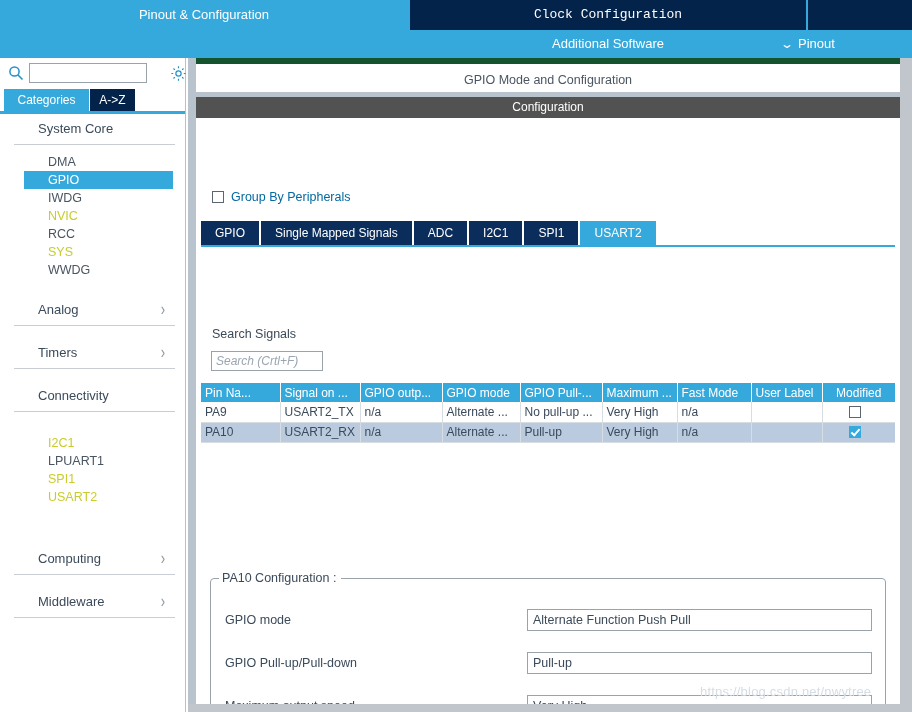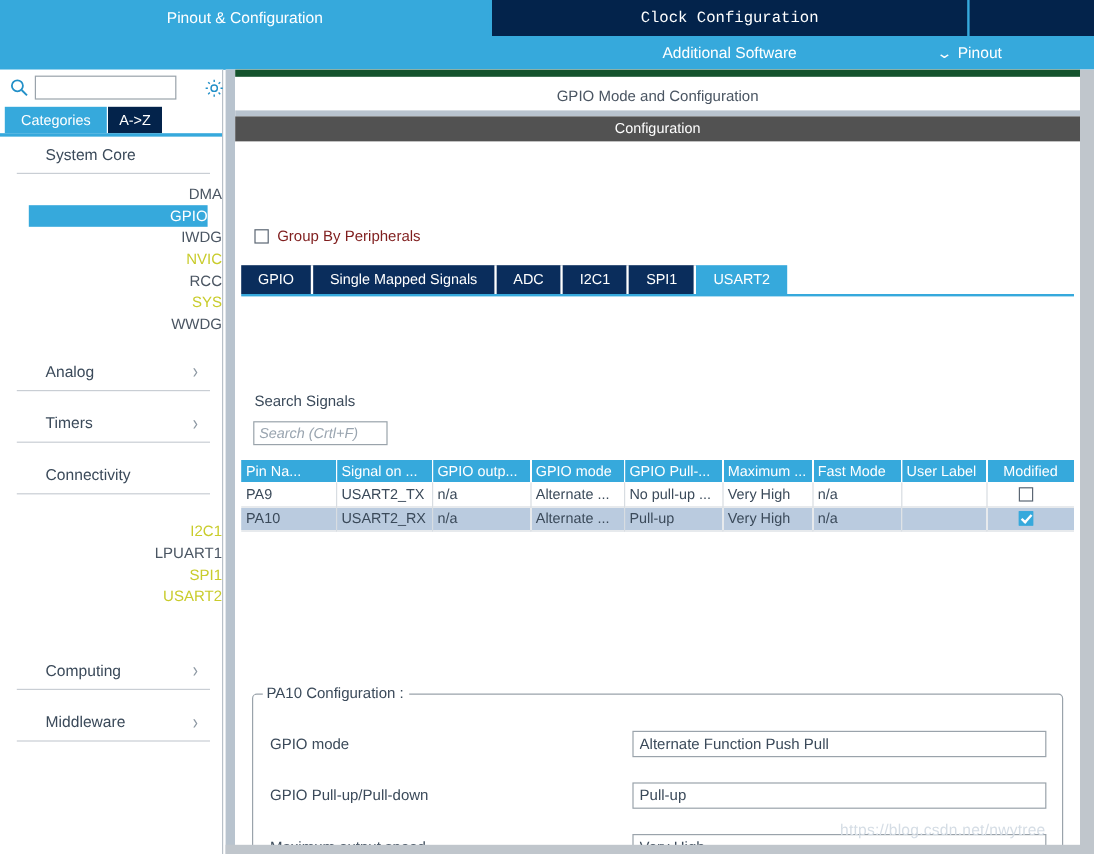--- a/index.html
+++ b/index.html
@@ -155,21 +155,21 @@
     margin: 0 10px 0 14px;
   }
   .grp-header .chev-right {
     position: absolute;
     right: 10px; top: 0;
     line-height: 30px;
     color: #8d98a3;
     font-size: 13px;
     transform: scaleY(1.35);
   }
-  .grp-items { padding: 8px 0 4px 0; text-align: right; }
+  .grp-items { padding: 8px 0 4px 0; }
   .sb-item {
     height: 18px;
     line-height: 18px;
     padding-left: 48px;
     font-size: 12.5px;
     color: #4a5562;
   }
   .sb-item.yellow { color: #c9cc2c; }
   .sb-item.sel {
     background: #36a9dc;
@@ -265,21 +265,21 @@
   }
   .chk.checked::after {
     content: "";
     position: absolute;
     left: 3px; top: 0px;
     width: 3px; height: 7px;
     border: solid #ffffff;
     border-width: 0 2px 2px 0;
     transform: rotate(42deg);
   }
-  .gb-label { font-size: 12.5px; color: #7f1d1d; }
+  .gb-label { font-size: 12.5px; color: #0369a1; }
 
   .periph-tabs {
     position: absolute;
     left: 5px; top: 103px;
     height: 24px;
     display: flex;
   }
   .ptab {
     height: 24px;
     line-height: 24px;

